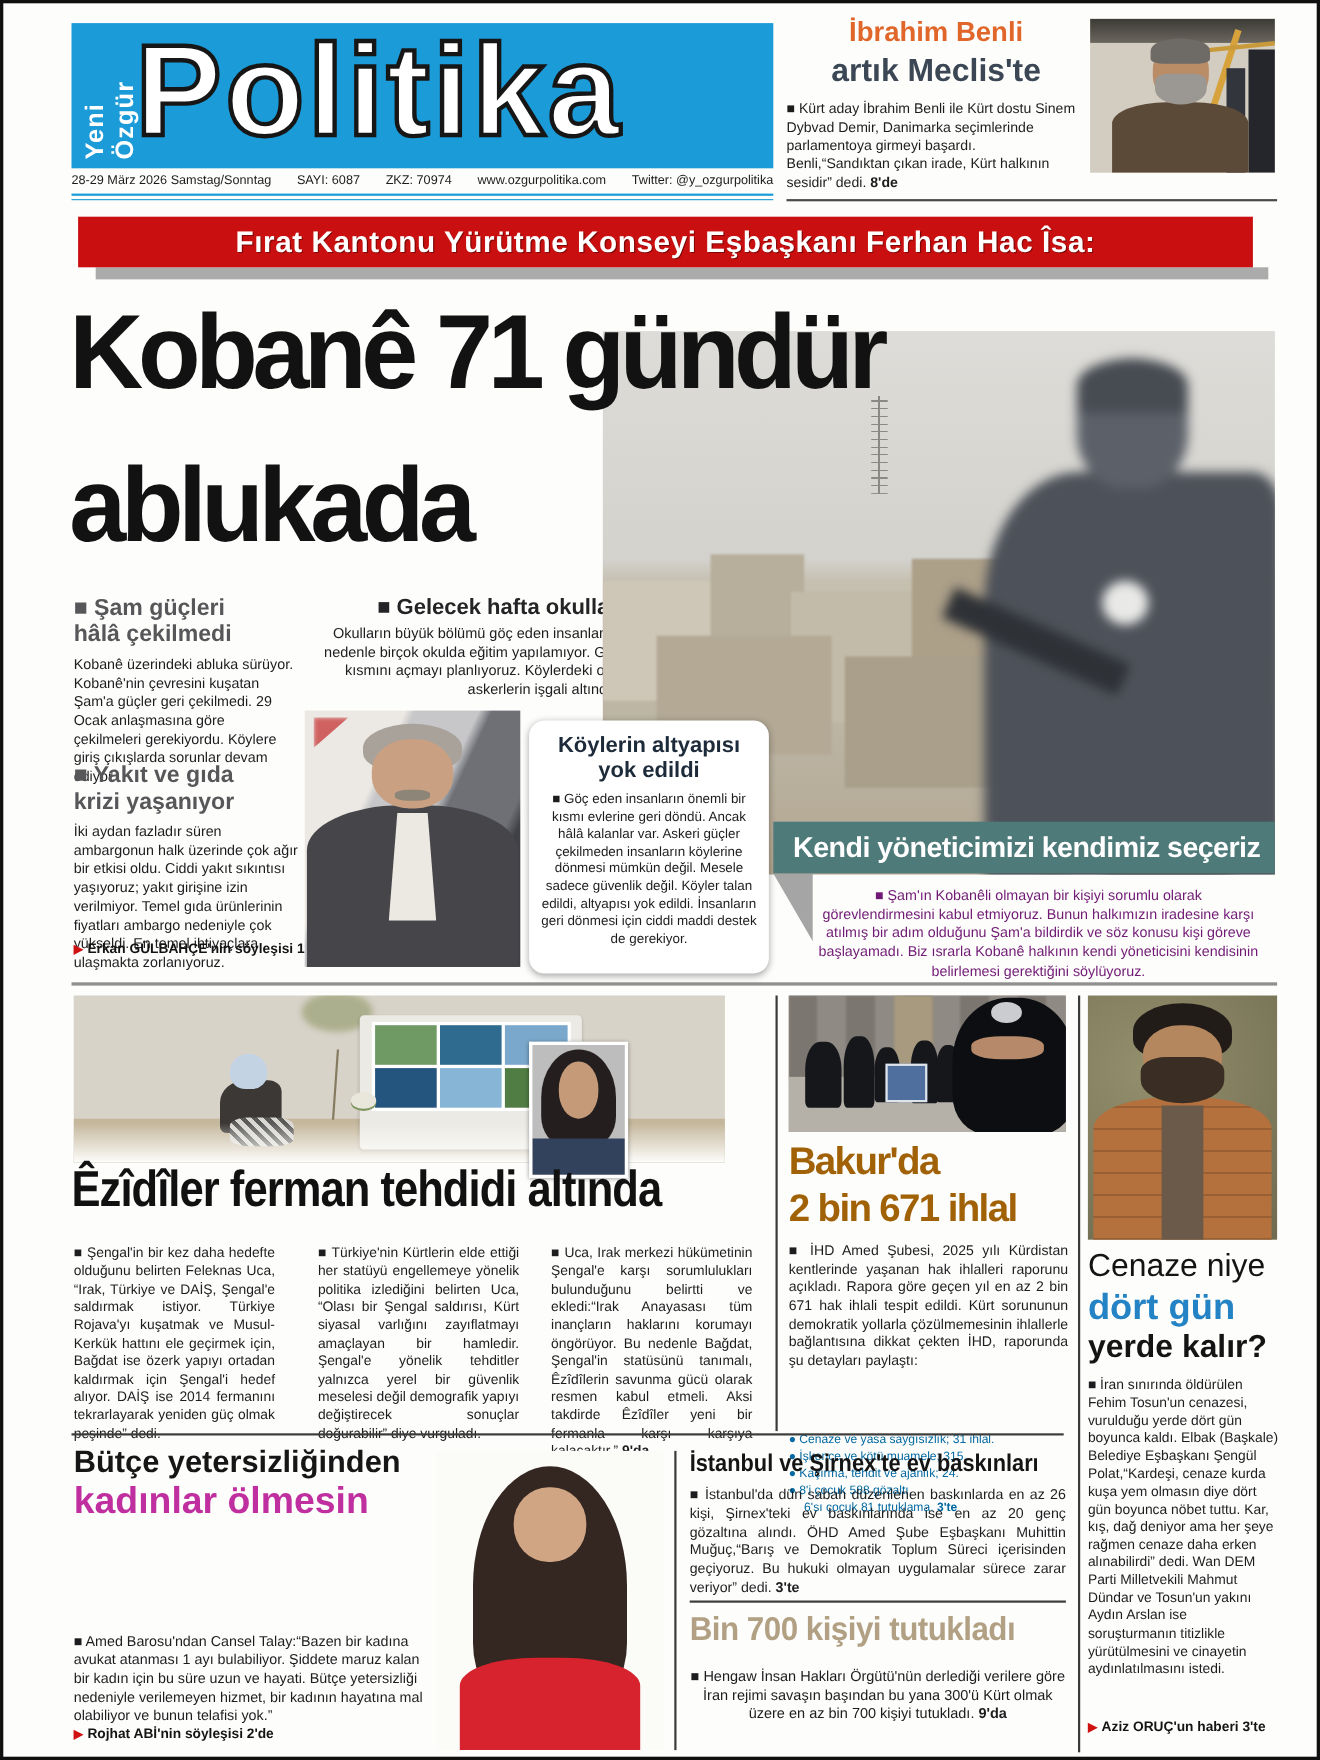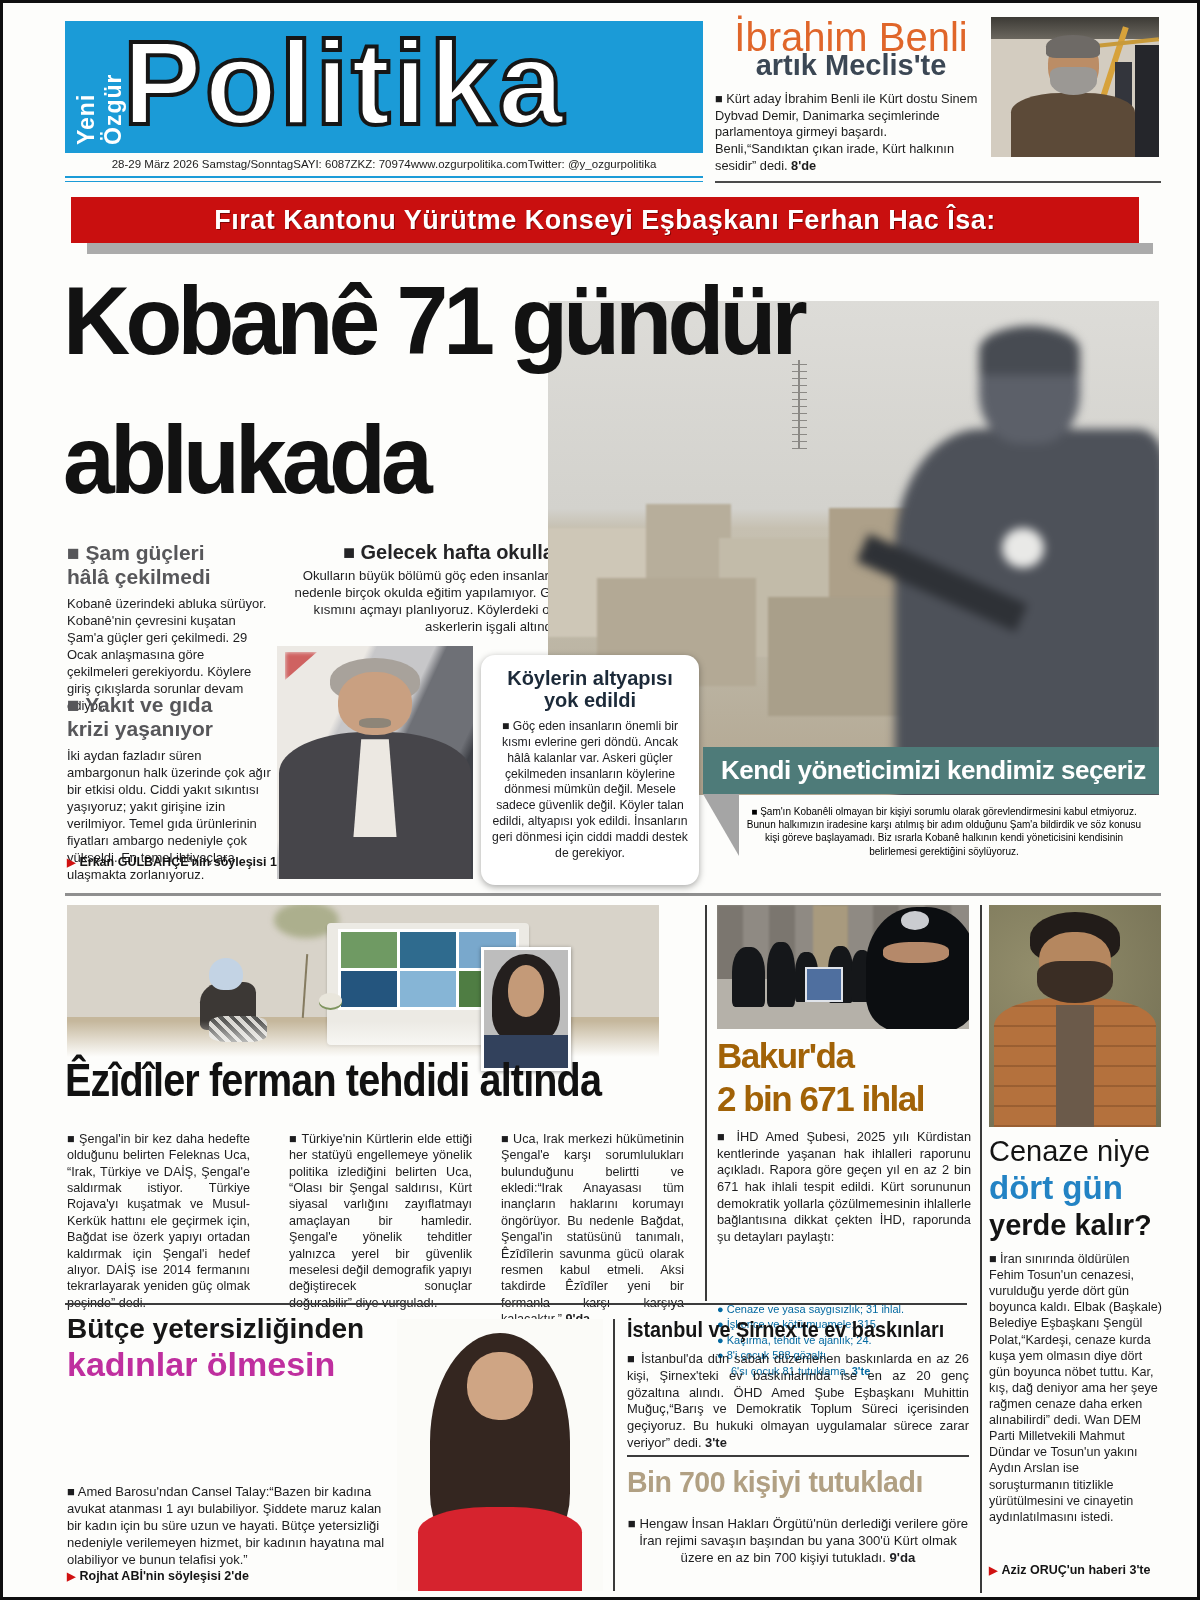--- a/index.html
+++ b/index.html
@@ -4,36 +4,36 @@
 <style>
   * { margin:0; padding:0; box-sizing:border-box; font-family:"Liberation Sans", sans-serif; }
   html,body { width:1200px; height:1600px; background:#101010; overflow:hidden; }
   #page { position:absolute; left:3px; top:3px; width:1194px; height:1594px; background:#fdfdfb; overflow:hidden; }
   .abs { position:absolute; }
   .pre { white-space:pre-line; }
   
   .masthead { left:62px; top:18px; width:638px; height:132px; background:#1b9bd7; }
   .vert-title { left:8px; top:8px; height:116px; writing-mode:vertical-rl; transform:rotate(180deg); color:#fff; font-weight:bold; font-size:23px; letter-spacing:1px; }
   .masthead-title { left:58px; top:-10px; font-size:118px; font-weight:bold; letter-spacing:3px; color:#fff; -webkit-text-stroke:4px #161616; text-shadow:0 0 1px #000; line-height:144px; }
-  .dateline { left:62px; top:155px; width:638px; display:flex; justify-content:center; font-size:11.5px; color:#1c1c1c; }
+  .dateline { left:62px; top:155px; width:638px; display:flex; justify-content:space-between; font-size:11.5px; color:#1c1c1c; }
   .blue-rule { left:62px; top:173px; width:638px; height:6px; border-top:2px solid #1b9bd7; border-bottom:1px solid #1b9bd7; }
-  .benli-title1 { left:712px; top:12px; width:272px; text-align:center; font-size:40px; font-weight:normal; color:#e0662a; }
+  .benli-title1 { left:712px; top:12px; width:272px; text-align:center; font-size:25px; font-weight:bold; color:#e0662a; }
   .benli-title2 { left:712px; top:46px; width:272px; text-align:center; font-size:29px; font-weight:bold; color:#3b4754; }
   .benli-body { left:712px; top:88px; width:268px; font-size:12.8px; line-height:1.3; color:#1c1c1c; }
   .benli-rule { left:712px; top:178px; width:446px; border-top:2px solid #4a4a4a; }
   
   .red-banner { left:68px; top:194px; width:1068px; height:46px; background:#c90f0f; color:#fff; font-size:27px; font-weight:bold; text-align:center; line-height:46px; letter-spacing:.5px; text-shadow:1px 1px 0 #7d0606; z-index:7; }
   .red-banner-shadow { left:84px; top:240px; width:1066px; height:11px; background:#ababab; z-index:6; }
   
   .hero-headline { left:60px; top:248px; font-size:96px; font-weight:bold; letter-spacing:-5px; line-height:1.45; color:#121212; z-index:5; transform:scaleX(.97); transform-origin:left top; }
   .photo { position:absolute; overflow:hidden; }
   .hero-photo { left:545px; top:298px; width:611px; height:494px; z-index:1; background:linear-gradient(#dddcd8 0%,#d3d2cd 42%,#c6c0b1 46%,#bcb5a4 72%,#b2a690 100%); }
   .teal-banner { left:700px; top:744px; width:456px; height:47px; background:#4e7b79; color:#fff; font-size:26px; font-weight:bold; line-height:47px; padding-left:18px; letter-spacing:-.5px; z-index:8; transform-origin:left top; }
   .teal-wedge { left:700px; top:791px; width:36px; height:62px; background:#a5a5a5; clip-path:polygon(0 0,100% 0,100% 100%); z-index:7; }
-  .teal-quote { left:740px; top:802px; width:402px; font-size:10px; line-height:1.32; color:#000000; text-align:center; z-index:8; }
+  .teal-quote { left:740px; top:802px; width:402px; font-size:13px; line-height:1.32; color:#701a75; text-align:center; z-index:8; }
   
   .col-head { font-size:21px; font-weight:bold; color:#57575a; line-height:1.12; }
   .body-txt { font-size:13px; line-height:1.31; color:#1d1d1f; }
   .sam-head { left:64px; top:538px; }
   .sam-body { left:64px; top:592px; width:202px; }
   .fuel-head { left:64px; top:690px; }
   .fuel-body { left:64px; top:744px; width:206px; }
   .footer-ref { font-size:12.5px; font-weight:bold; color:#141414; }
   .red-arrow { color:#d01111; margin-right:4px; font-size:11px; }
   .fuel-footer { left:64px; top:852px; }

